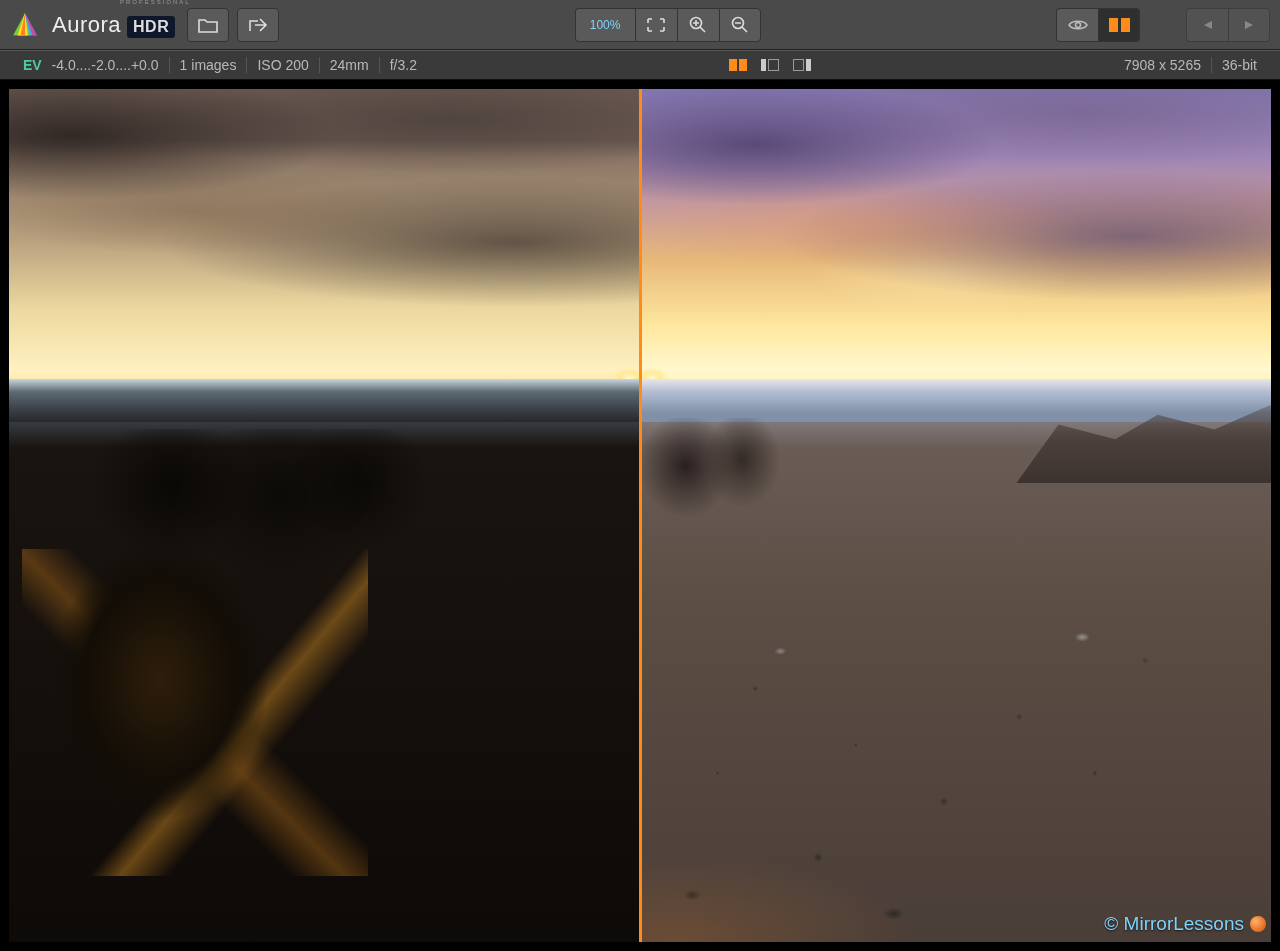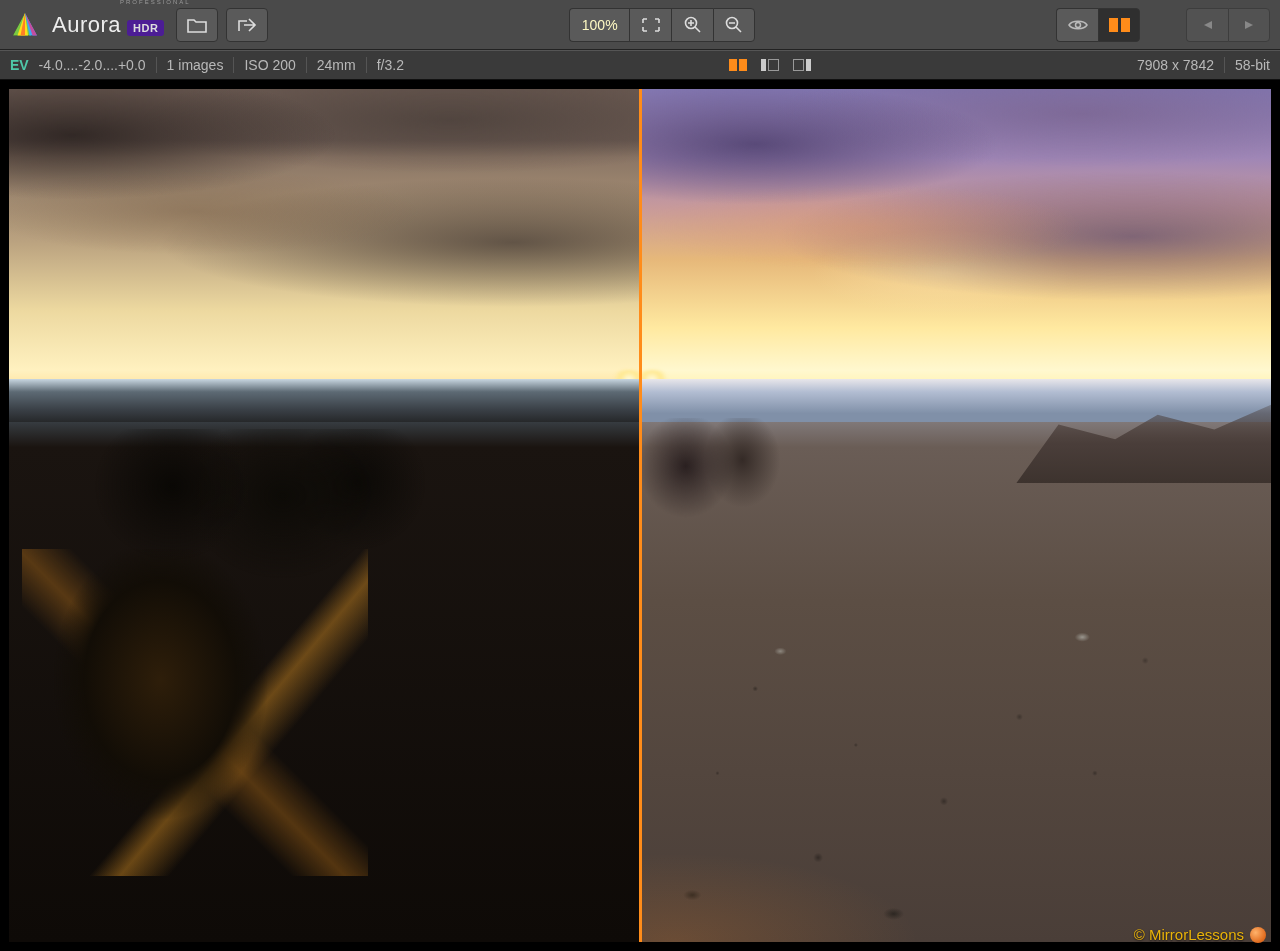--- a/index.html
+++ b/index.html
@@ -6,35 +6,35 @@
 body{width:1280px;height:951px;background:#1a1a1a;color:#c8c8c8;overflow:hidden}
 
 
 .topbar{height:50px;background:#4a4a4a;display:flex;align-items:center;padding:0 10px;gap:8px;border-bottom:1px solid #222}
 .logo-group{display:flex;align-items:center;gap:12px;margin-right:4px}
 .logo-prism{width:30px;height:30px}
 .logo-text{display:flex;align-items:baseline;gap:6px}
 .logo-name{font-size:22px;font-weight:300;color:#eee;letter-spacing:.5px}
 .logo-pro{font-size:6px;letter-spacing:2px;color:#999;position:relative;top:-13px;left:68px;position:absolute}
 .logo-wrap{position:relative}
-.hdr-badge{background:#4c1d95;color:#ddd;font-size:11px;font-weight:700;padding:2px 6px;border-radius:3px;letter-spacing:.5px}
+.hdr-badge{background:#0f172a;color:#ddd;font-size:16px;font-weight:700;padding:2px 6px;border-radius:3px;letter-spacing:.5px}
 .tb-btn{width:42px;height:34px;background:#5a5a5a;border:1px solid #333;border-radius:4px;display:flex;align-items:center;justify-content:center;color:#ccc;cursor:pointer}
 .tb-spacer{flex:1}
 .tb-group{display:flex;align-items:center;gap:0}
 .tb-group .tb-btn{border-radius:0;border-right:none}
 .tb-group .tb-btn:first-child{border-top-left-radius:4px;border-bottom-left-radius:4px}
 .tb-group .tb-btn:last-child{border-top-right-radius:4px;border-bottom-right-radius:4px;border-right:1px solid #333}
-.zoom-pct{min-width:60px;font-size:14px;color:#fef9c3}
+.zoom-pct{min-width:60px;font-size:12px;color:#7dd3fc}
 .tb-btn.active{background:#2f2f2f}
 .tb-btn.disabled{opacity:.55;cursor:default}
 .orange-pair{display:flex;gap:3px}
 .orange-pair span{width:9px;height:14px;background:#ff8c1a;display:block}
 
 
-.infobar{height:30px;background:#3a3a3a;border-top:1px solid #555;border-bottom:1px solid #111;display:flex;align-items:center;padding:0 10px;font-size:14px;color:#b8b8b8}
+.infobar{height:30px;background:#3a3a3a;border-top:1px solid #555;border-bottom:1px solid #111;display:flex;align-items:center;padding:0 23px;font-size:14px;color:#b8b8b8}
 .ev-tag{color:#4fc8a8;font-weight:600;margin-right:6px;font-size:14px}
 .info-seg{padding:0 10px;border-right:1px solid #555;white-space:nowrap}
 .info-seg.first{padding-left:0}
 .info-seg.last{border-right:none}
 .info-spacer{flex:1}
 .compare-set{display:flex;gap:8px;align-items:center}
 .cmp-ico{display:flex;gap:2px;align-items:center;padding:3px;cursor:pointer;border-radius:2px}
 .cmp-ico span{width:8px;height:12px;border:1px solid #999;display:block}
 .cmp-ico.sel span{background:#ff8c1a;border-color:#ff8c1a}
 .cmp-ico.b span:first-child{width:5px;border-color:#ccc;background:#ccc}
@@ -106,21 +106,21 @@
   radial-gradient(circle 4px at 72% 64%,rgba(0,0,0,.3),transparent 70%),
   radial-gradient(circle 7px at 28% 82%,rgba(0,0,0,.35),transparent 70%),
   radial-gradient(circle 5px at 80% 40%,rgba(0,0,0,.25),transparent 70%),
   radial-gradient(circle 3px at 12% 64%,rgba(0,0,0,.3),transparent 70%),
   radial-gradient(ellipse 10px 6px at 70% 35%,#9a968e,transparent 75%),
   radial-gradient(ellipse 8px 5px at 22% 38%,#8d877e,transparent 75%),
   radial-gradient(ellipse 12px 7px at 8% 90%,#2b2622,transparent 75%),
   radial-gradient(ellipse 14px 8px at 40% 94%,#2b2622,transparent 75%);}
 .pane.right .warm{position:absolute;inset:50% 0 0 0;background:radial-gradient(ellipse 60% 50% at 5% 100%,rgba(255,140,40,.18),transparent 65%)}
 
-.watermark{position:absolute;bottom:8px;right:14px;color:#eab308;font-size:15px;display:flex;align-items:center;gap:6px;text-shadow:0 1px 2px rgba(0,0,0,.7);z-index:6}
+.watermark{position:absolute;bottom:16px;right:14px;color:#7dd3fc;font-size:19px;display:flex;align-items:center;gap:6px;text-shadow:0 1px 2px rgba(0,0,0,.7);z-index:6}
 .wm-dot{width:16px;height:16px;border-radius:50%;background:radial-gradient(circle at 35% 35%,#ffb26b,#e06a1d 70%)}
 
 svg{display:block}
 </style>
 </head>
 <body>
 
 <div class="topbar">
   <div class="logo-group">
     <svg class="logo-prism" viewBox="0 0 40 40">
@@ -229,22 +229,22 @@
         <span></span>
       </div>
     <div class="cmp-ico c">
         <span></span>
         <span></span>
       </div>
   </div>
 
   <div class="info-spacer"></div>
 
-  <span class="info-seg">7908 x 7842</span>
-  <span class="info-seg last" style="padding-right:0">58-bit</span>
+  <span class="info-seg">7908 x 5265</span>
+  <span class="info-seg last" style="padding-right:0">36-bit</span>
 </div>
 
 <div class="viewer">
   <div class="img-wrap">
     <div class="pane left">
       <div class="sky"></div>
       <div class="clouds"></div>
       <div class="sun"></div>
       <div class="sea"></div>
       <div class="rocks"></div>

